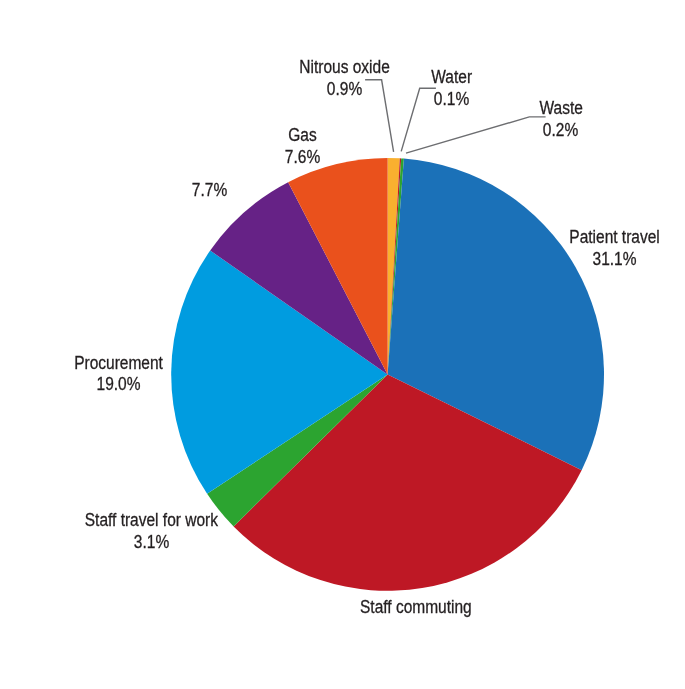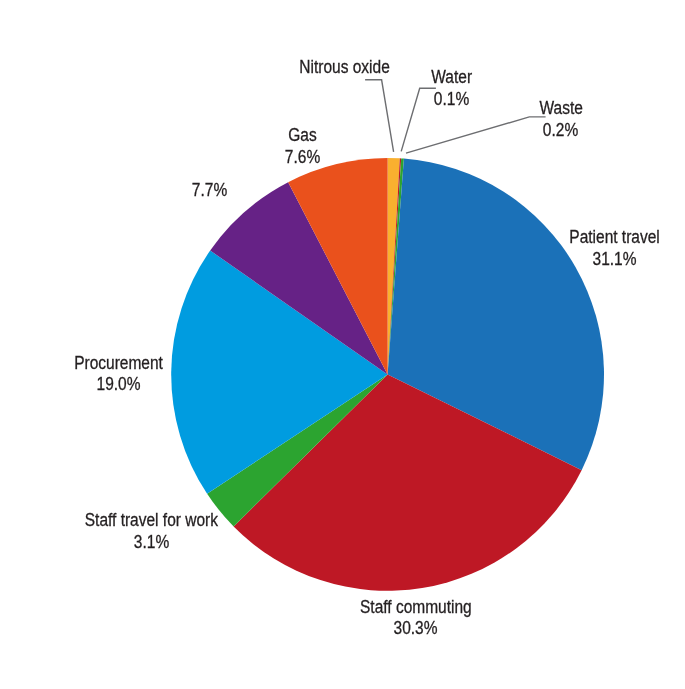--- a/index.html
+++ b/index.html
@@ -32,40 +32,40 @@
       </g>
     <g id="leaders" fill="none" stroke="#6d6e71" stroke-width="1.4" stroke-linejoin="miter" stroke-linecap="butt">
       <path d="M 318.1 79.8 L 334.6 79.8 L 346.6 151.8"></path>
       <path d="M 388.9 88.2 L 372.7 88.2 L 354.2 151.4"></path>
       <path d="M 498.6 116.9 L 482.3 116.9 L 359.0 153.2"></path>
     </g>
   </svg>
 
   <div class="lbl c" style="left:197.9px;top:57px;width:200px;">
     <span class="ln"><i>Nitrous oxide</i></span>
+    <span class="ln"><i>0.9%</i></span>
   </div>
 
   <div class="lbl c" style="left:304.2px;top:67.4px;width:200px;text-decoration:underline;">
     <span class="ln"><i>Water</i></span>
     <span class="ln"><i>0.1%</i></span>
   </div>
 
   <div class="lbl c" style="left:413.7px;top:98.4px;width:200px;">
     <span class="ln"><i>Waste</i></span>
     <span class="ln"><i>0.2%</i></span>
   </div>
 
   <div class="lbl c" style="left:467.5px;top:227px;width:200px;">
     <span class="ln"><i>Patient travel</i></span>
     <span class="ln"><i>31.1%</i></span>
   </div>
 
   <div class="lbl c" style="left:268.5px;top:596.7px;width:200px;">
     <span class="ln"><i>Staff commuting</i></span>
-    <span class="ln"><i>30.3%</i></span>
   </div>
 
   <div class="lbl c" style="left:4.3px;top:510.3px;width:200px;">
     <span class="ln"><i>Staff travel for work</i></span>
     <span class="ln"><i>3.1%</i></span>
   </div>
 
   <div class="lbl c" style="left:-28.5px;top:352.9px;width:200px;">
     <span class="ln"><i>Procurement</i></span>
     <span class="ln"><i>19.0%</i></span>

